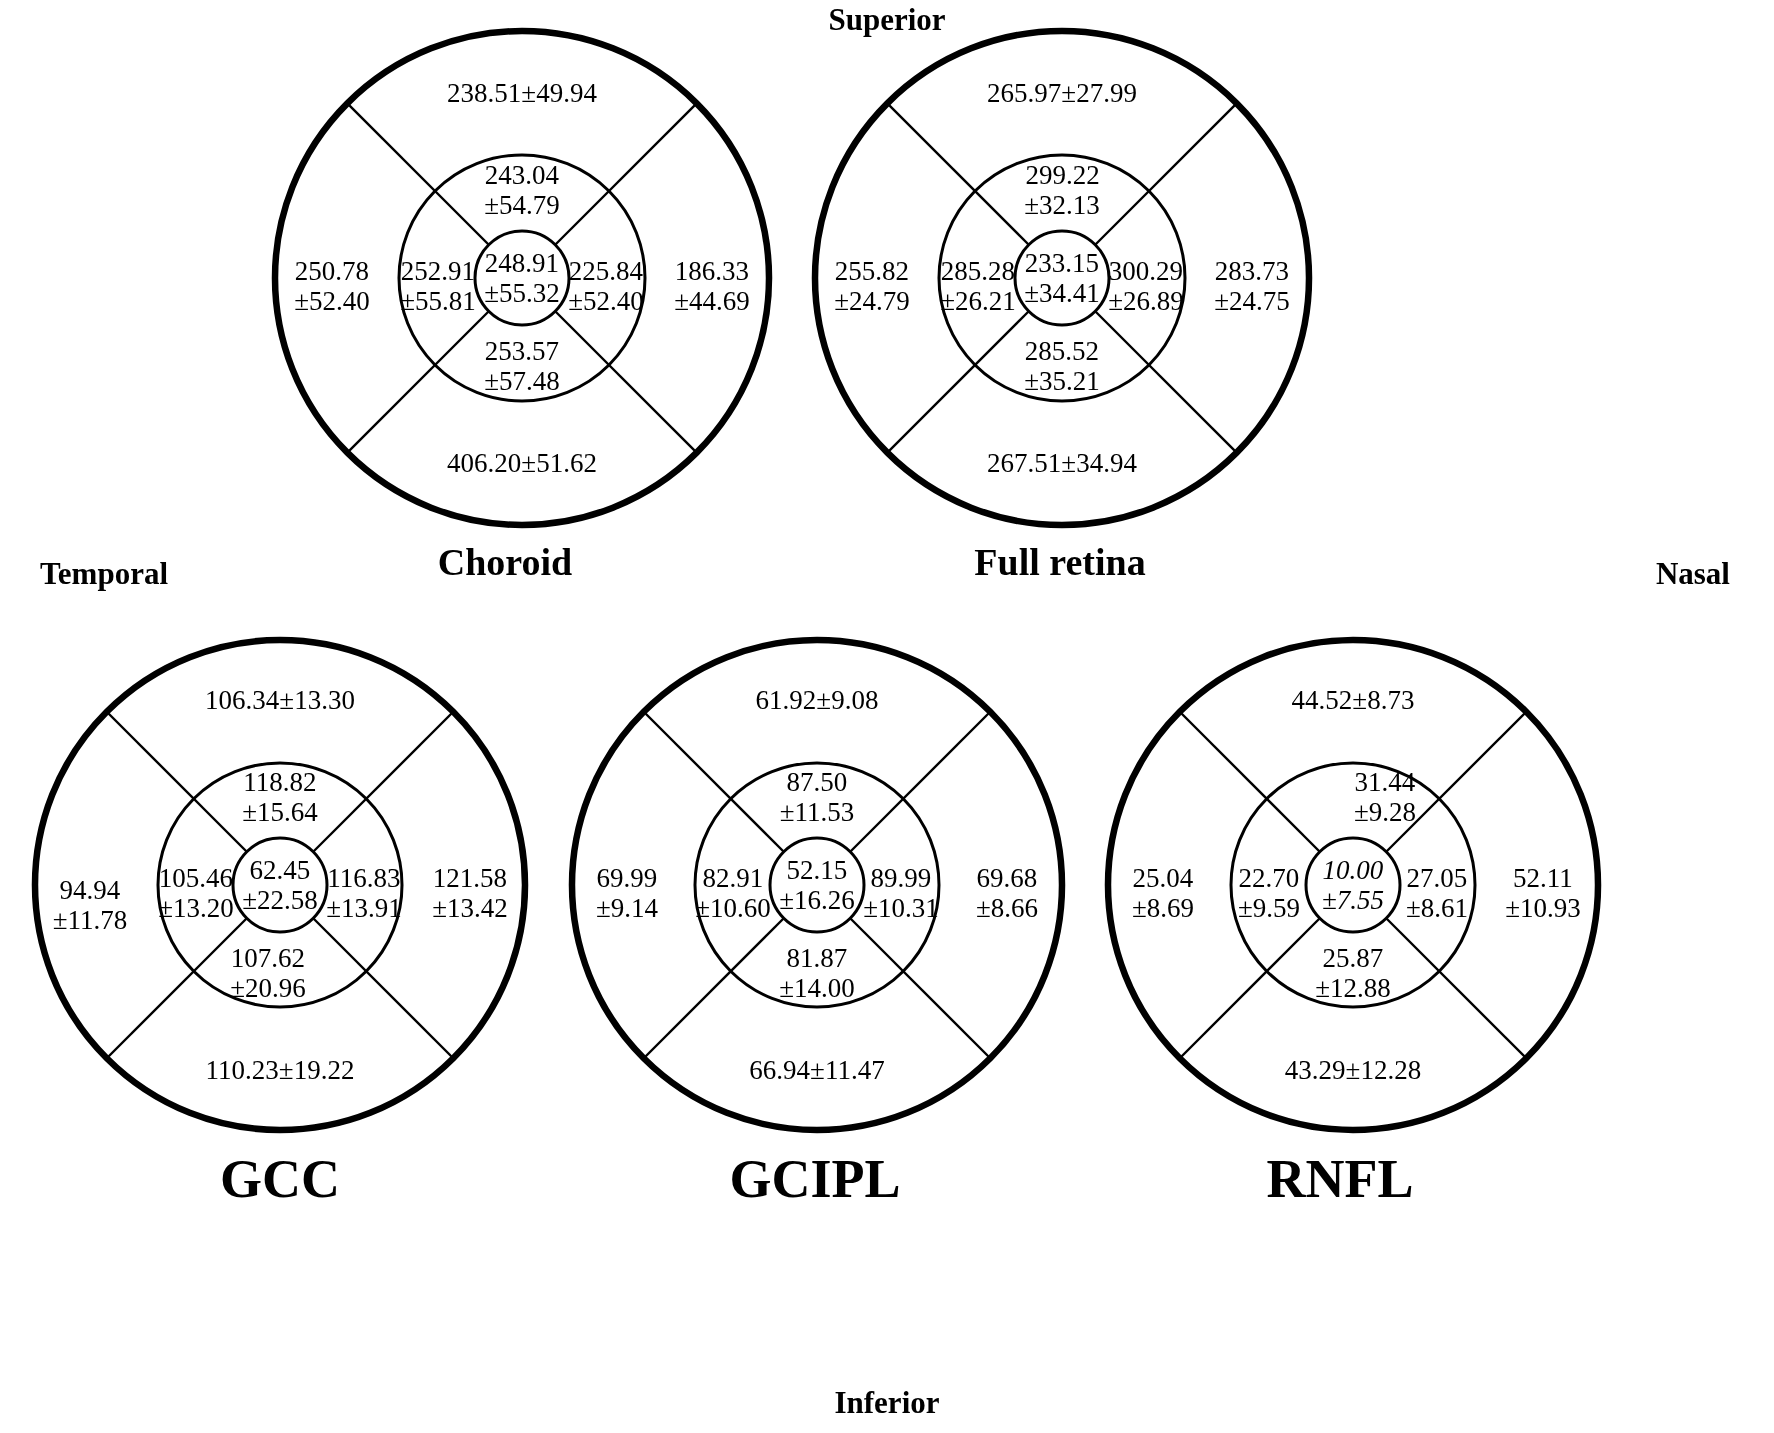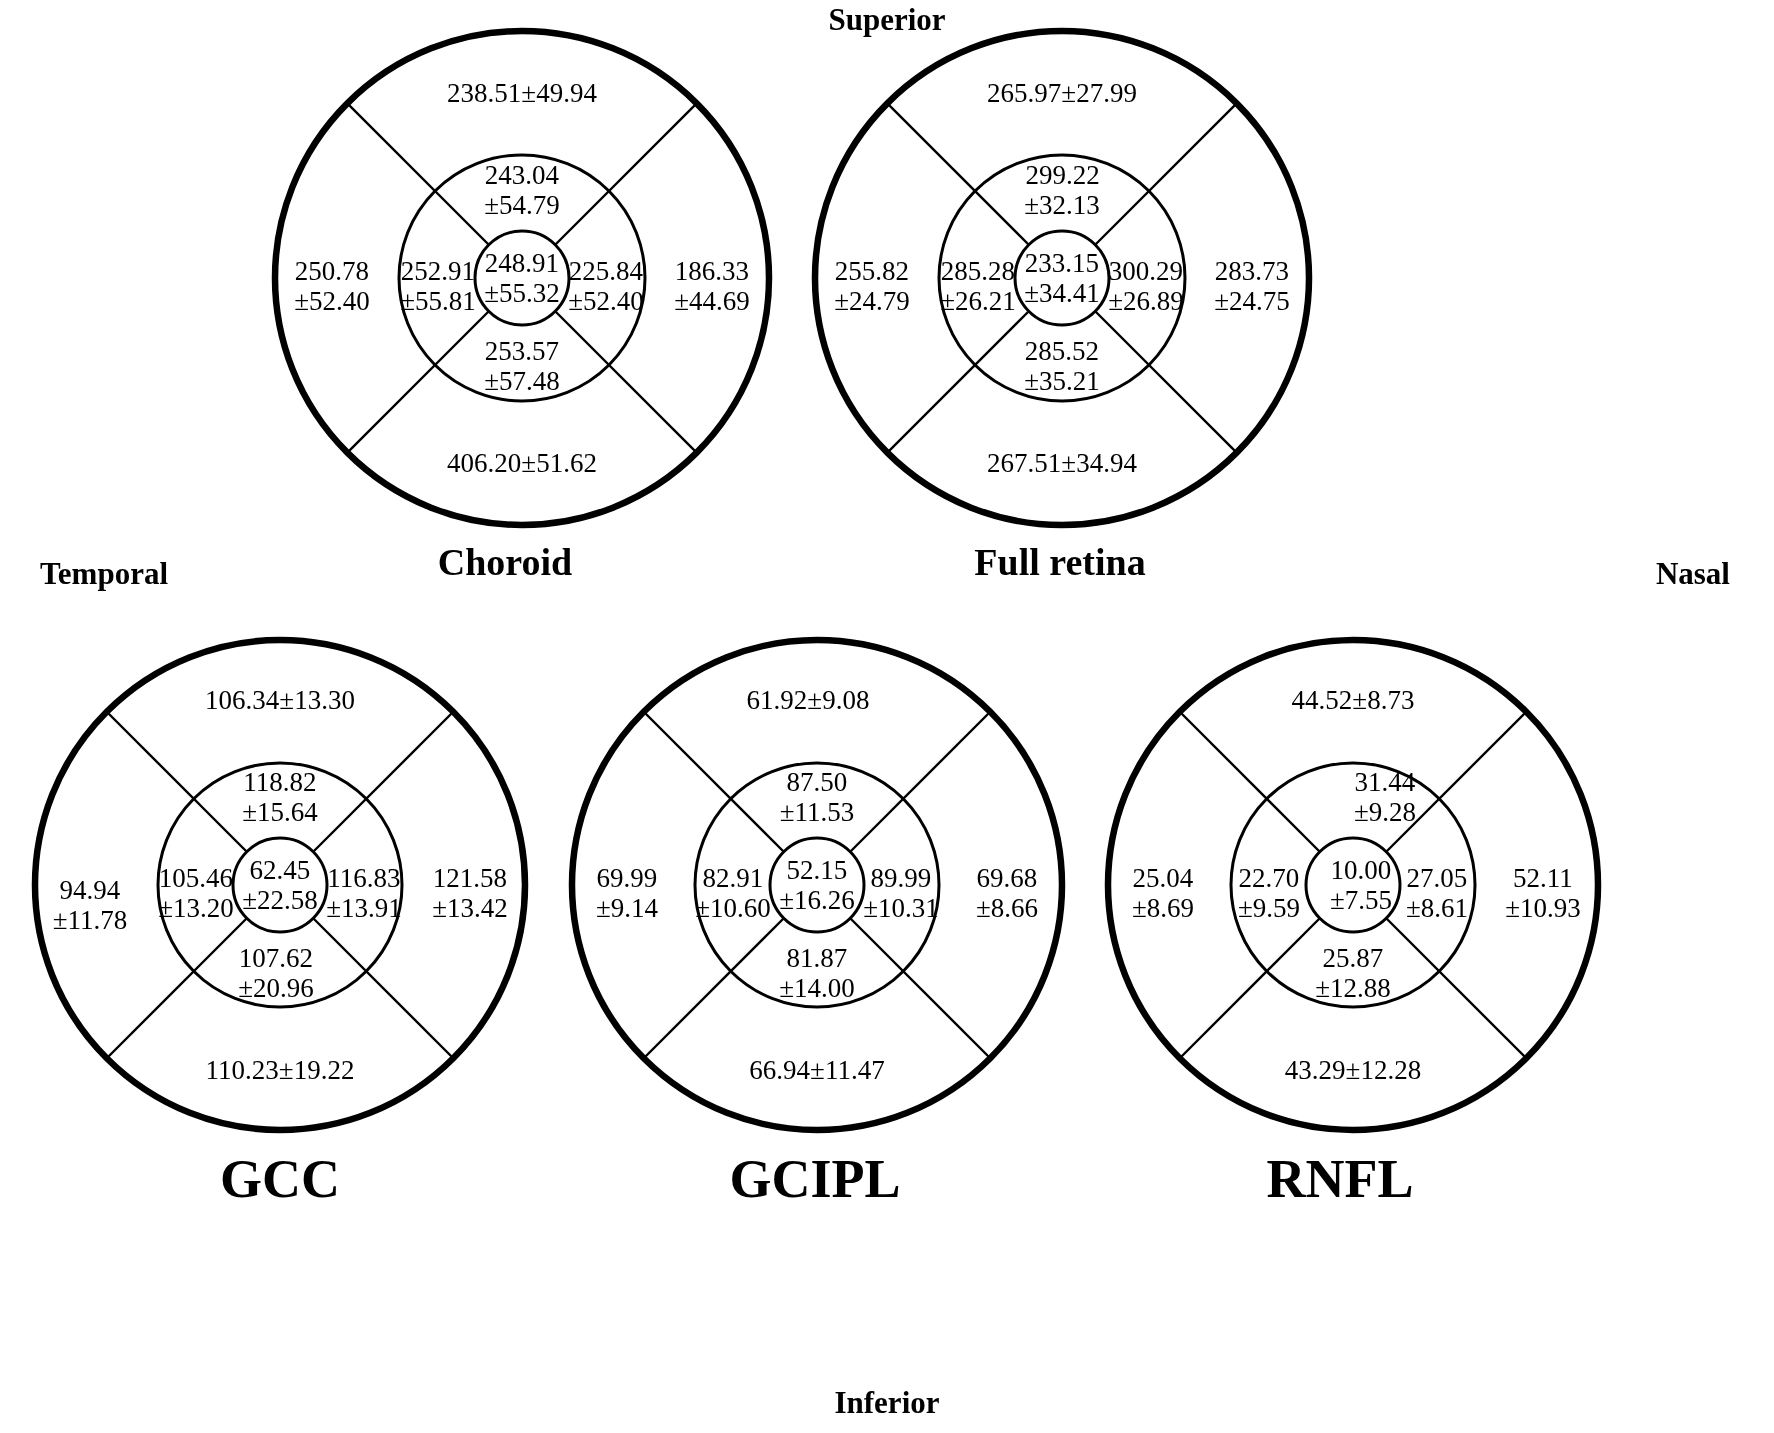--- a/index.html
+++ b/index.html
@@ -175,21 +175,21 @@
        <circle cx="252" cy="252" r="47" fill="#fff" stroke="#000" stroke-width="3"></circle>
      </svg>
       <div class="val" style="left: 252px; top: 252px;">
         <span class="m">62.45</span>
         <span class="s">±22.58</span>
       </div>
       <div class="val" style="left: 252px; top: 164px;">
         <span class="m">118.82</span>
         <span class="s">±15.64</span>
       </div>
-      <div class="val" style="left: 248px; top: 340px;">
+      <div class="val" style="left: 240px; top: 340px;">
         <span class="m">107.62</span>
         <span class="s">±20.96</span>
       </div>
       <div class="val" style="left: 168px; top: 260px;">
         <span class="m">105.46</span>
         <span class="s">±13.20</span>
       </div>
       <div class="val" style="left: 336px; top: 260px;">
         <span class="m">116.83</span>
         <span class="s">±13.91</span>
@@ -228,42 +228,42 @@
         <span class="s">±14.00</span>
       </div>
       <div class="val" style="left: 168px; top: 260px;">
         <span class="m">82.91</span>
         <span class="s">±10.60</span>
       </div>
       <div class="val" style="left: 336px; top: 260px;">
         <span class="m">89.99</span>
         <span class="s">±10.31</span>
       </div>
-      <div class="val inline" style="left: 243px; top: 67px;"><span class="m">61.92</span><span class="s">±9.08</span></div>
+      <div class="val inline" style="left: 252px; top: 67px;"><span class="m">61.92</span><span class="s">±9.08</span></div>
       <div class="val inline" style="left: 252px; top: 437px;"><span class="m">66.94</span><span class="s">±11.47</span></div>
       <div class="val" style="left: 62px; top: 260px;">
         <span class="m">69.99</span>
         <span class="s">±9.14</span>
       </div>
       <div class="val" style="left: 442px; top: 260px;">
         <span class="m">69.68</span>
         <span class="s">±8.66</span>
       </div>
     </div>
     <div class="grid" style="left: 1101px; top: 633px; width: 504px; height: 504px;">
       <svg width="504" height="504" viewBox="0 0 504 504" aria-hidden="true">
        <circle cx="252" cy="252" r="245" fill="#fff" stroke="#000" stroke-width="6.5"></circle>
        <line x1="218.77" y1="218.77" x2="78.76" y2="78.76" stroke="#000" stroke-width="2.4"></line>
         <line x1="285.23" y1="218.77" x2="425.24" y2="78.76" stroke="#000" stroke-width="2.4"></line>
         <line x1="218.77" y1="285.23" x2="78.76" y2="425.24" stroke="#000" stroke-width="2.4"></line>
         <line x1="285.23" y1="285.23" x2="425.24" y2="425.24" stroke="#000" stroke-width="2.4"></line>
        <circle cx="252" cy="252" r="122" fill="none" stroke="#000" stroke-width="3"></circle>
        <circle cx="252" cy="252" r="47" fill="#fff" stroke="#000" stroke-width="3"></circle>
      </svg>
-      <div class="val" style="left: 260px; top: 252px;">
+      <div class="val" style="left: 252px; top: 252px; font-style: italic;">
         <span class="m">10.00</span>
         <span class="s">±7.55</span>
       </div>
       <div class="val" style="left: 252px; top: 164px; margin-left: 32px;">
         <span class="m">31.44</span>
         <span class="s">±9.28</span>
       </div>
       <div class="val" style="left: 252px; top: 340px;">
         <span class="m">25.87</span>
         <span class="s">±12.88</span>

